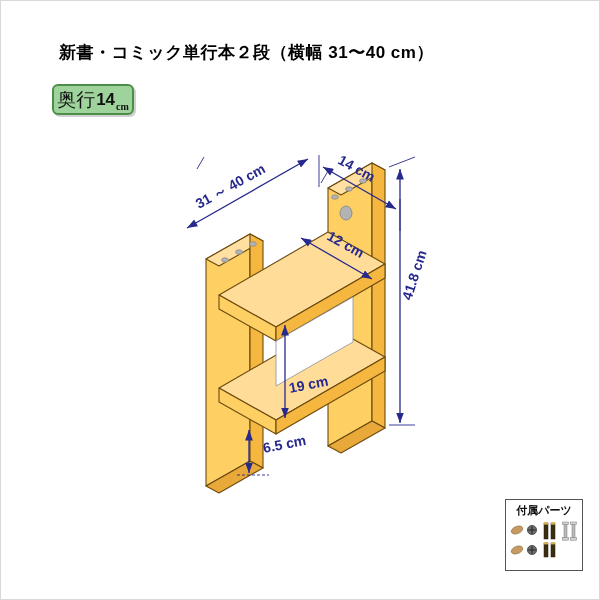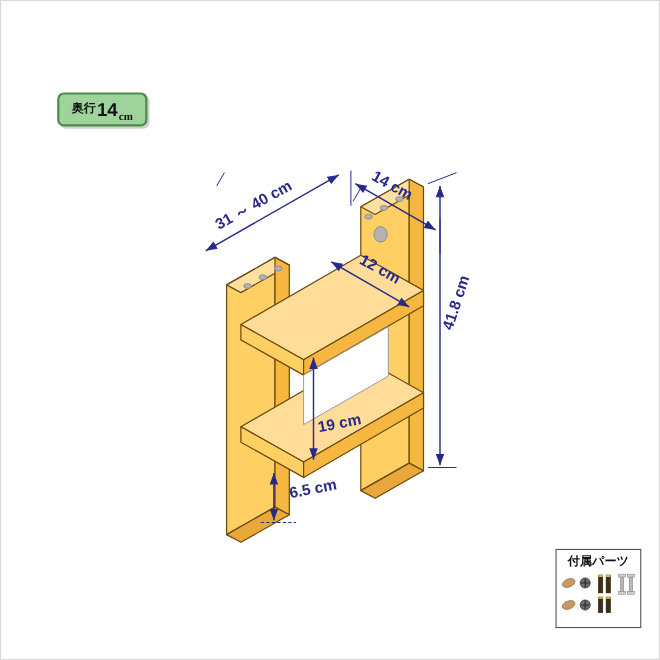--- a/index.html
+++ b/index.html
@@ -35,21 +35,21 @@
     background:#9ed49b;
     border:2px solid #4e8c4a;
     border-radius:6px;
     box-shadow:2px 2px 0 rgba(120,120,120,.35);
     display:flex;
     align-items:center;
     justify-content:center;
     color:#111;
   }
   #depth-badge .jp{
-    font-size:11px;font-weight:bold;line-height:1;
+    font-size:19px;font-weight:normal;line-height:1;
   }
   #depth-badge .num{
     font-size:17px;font-weight:bold;line-height:1;margin-left:1px;
   }
   #depth-badge .unit{
     font-size:10px;font-weight:bold;line-height:1;
     align-self:flex-end;margin-bottom:1px;margin-left:1px;font-family:Liberation Serif, serif;
   }
   
   #drawing{position:absolute;left:0;top:0;width:600px;height:600px;}
@@ -75,20 +75,21 @@
     color:#111;
     margin-top:3px;
     letter-spacing:0px;
   }
 </style>
 </head>
 <body>
 
 <div id="page">
 
+  <div id="title">新書・コミック単行本２段（横幅 31〜40 cm）</div>
 
   <div id="depth-badge">
     <span class="jp">奥行</span>
     <span class="num">14</span>
     <span class="unit">cm</span>
   </div>
 
   <svg id="drawing" viewBox="0 0 600 600">
     <defs>
       <marker id="arrF" markerWidth="9" markerHeight="9" refX="8" refY="3" orient="auto">

